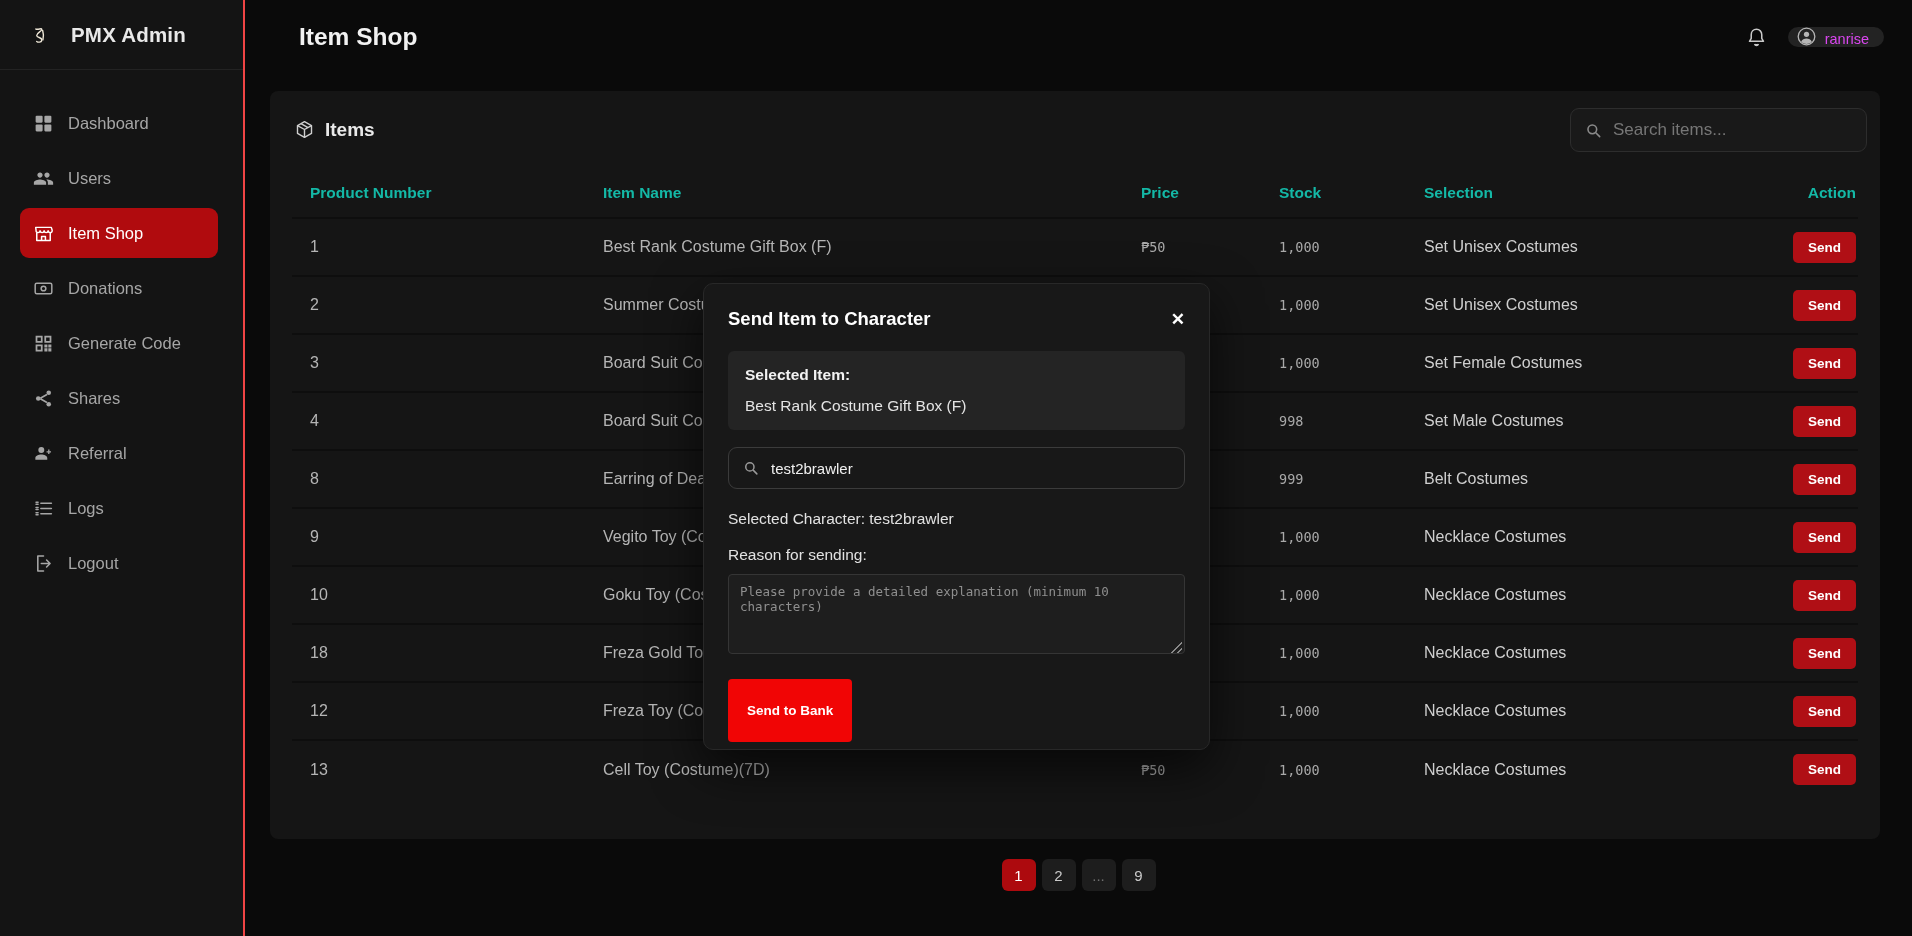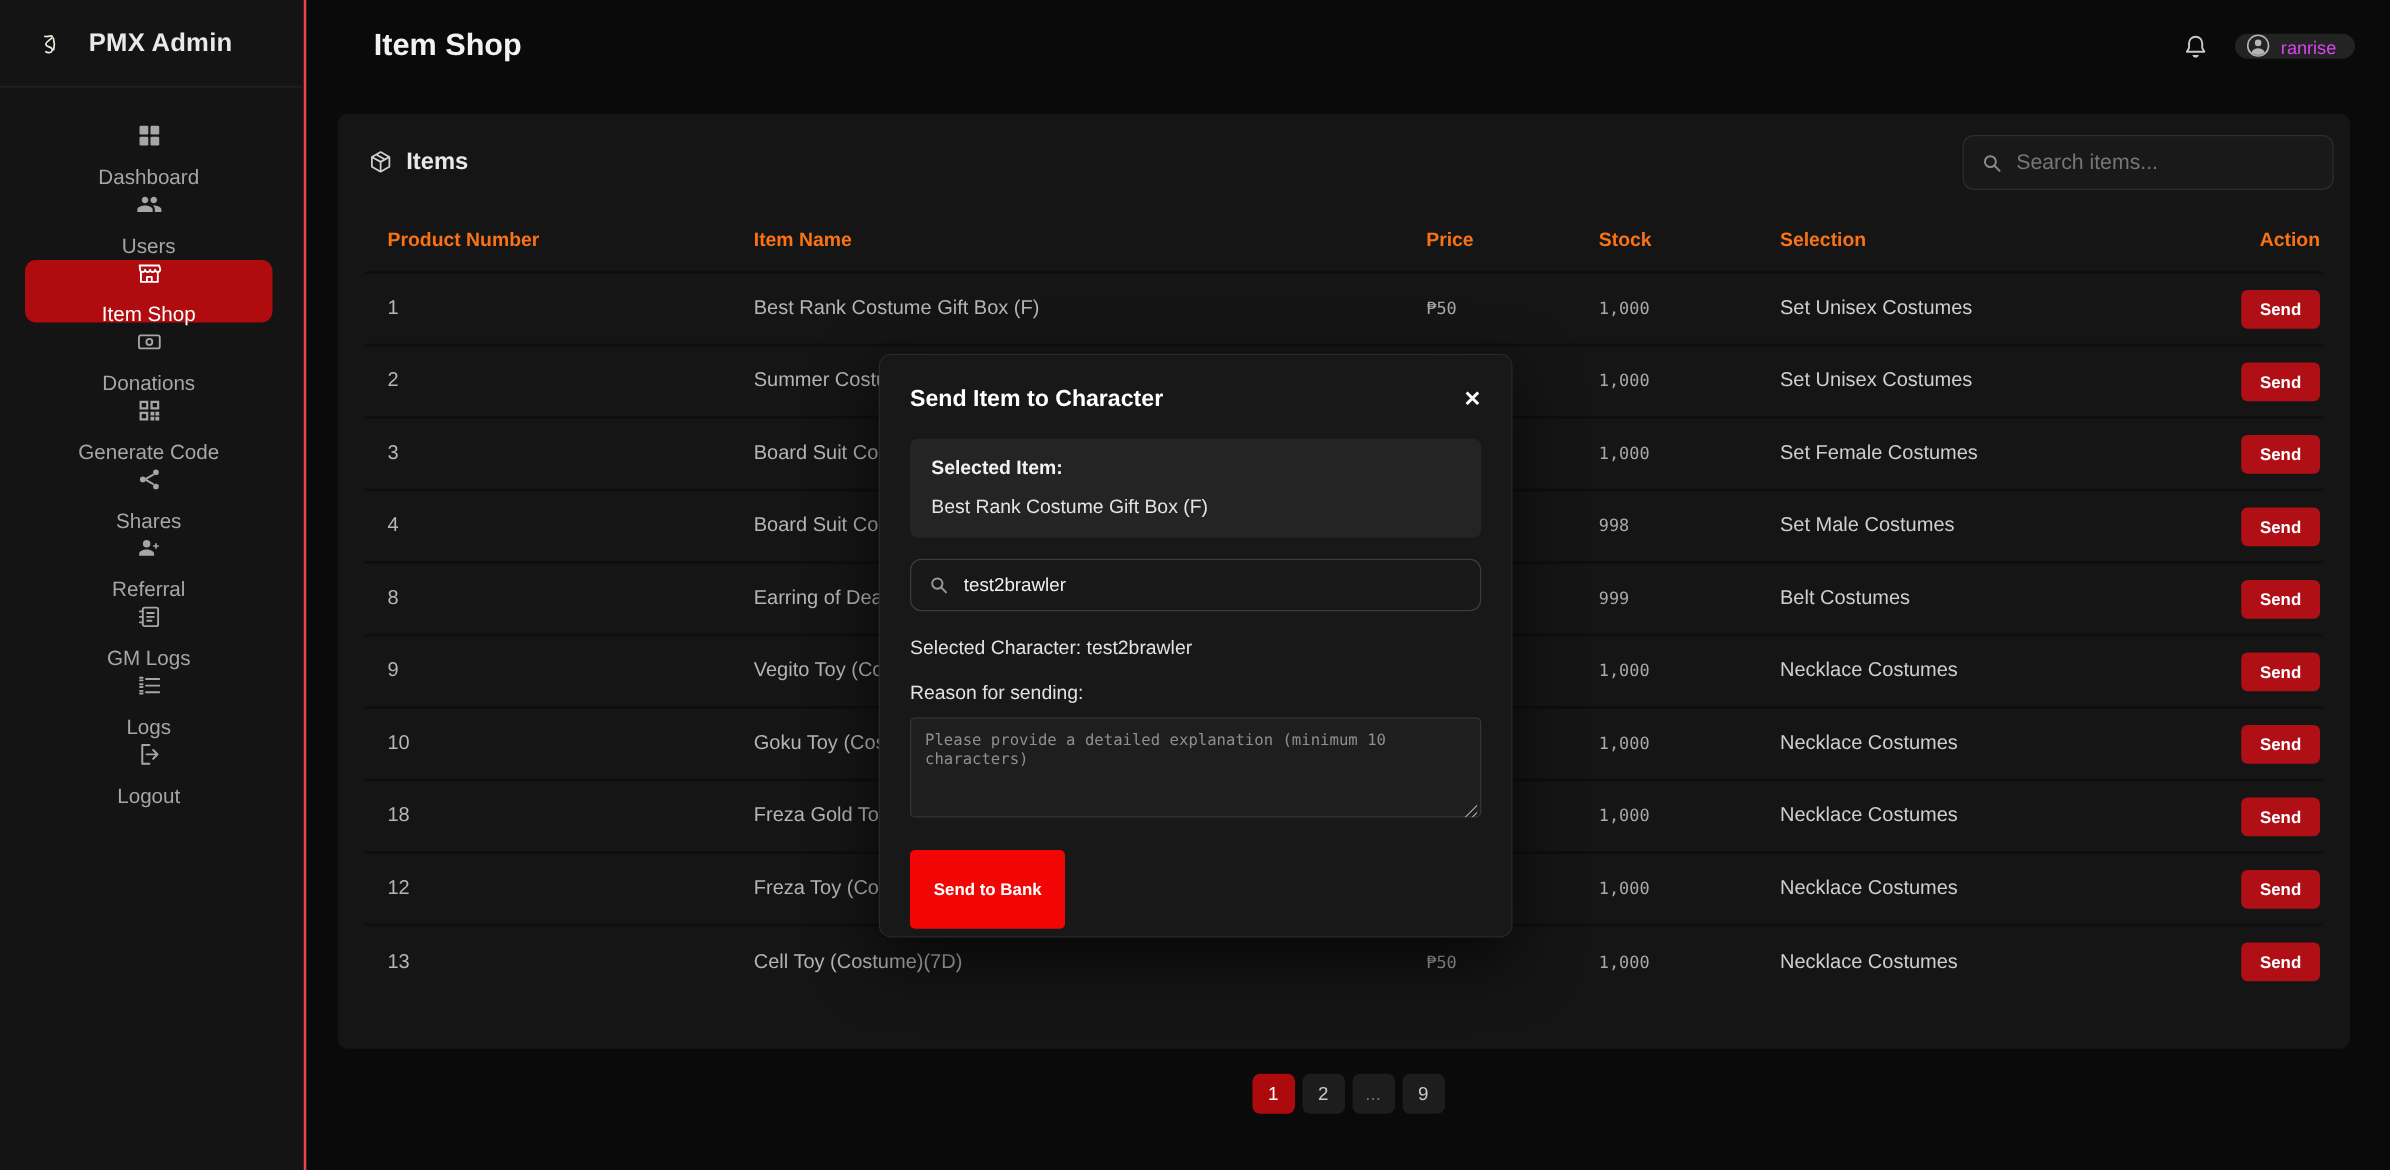--- a/index.html
+++ b/index.html
@@ -15,21 +15,21 @@
   .brand { display:flex; align-items:center; gap:13px; padding:16px 20px 15px;
     border-bottom:1px solid #232323; }
   .logo { width:38px; height:38px; border-radius:50%; flex:none;
     background:radial-gradient(circle at 50% 45%, #0e0c09 0 42%, #6d340b 52%, #e8831e 63%, #videoa 0, #3a1c06 80%, #131009 100%);
     display:flex; align-items:center; justify-content:center; }
   .logo svg { width:22px; height:22px; }
   .brand-title { font-size:20.5px; font-weight:bold; color:#e9e9e9; letter-spacing:.2px; }
   .nav { padding-top:28px; }
   .nav-item { display:flex; align-items:center; gap:14px; height:50px;
     margin:0 25px 5px 20px; padding:0 13px; border-radius:9px;
-    color:#a6a6a6; font-size:16.5px; cursor:pointer;flex-direction:column; }
+    color:#a6a6a6; font-size:16.5px; cursor:pointer; }
   .nav-item svg { width:21px; height:21px; flex:none; }
   .nav-item.active { background:#b00b0e; color:#fff; }
   
   .topbar { position:absolute; left:245px; top:0; right:0; height:74px;
     display:flex; align-items:center; padding:0 28px; }
   .page-title { font-size:24.5px; font-weight:bold; color:#f2f2f2; margin-left:26px; }
   .topbar-right { margin-left:auto; display:flex; align-items:center; gap:20px; }
   .bell { width:23px; height:23px; color:#c9c9c9; cursor:pointer; }
   .user-pill { display:flex; align-items:flex-end; gap:8px; height:20px;
     background:#232323; border-radius:17px; padding:0 15px 0 8px;
@@ -46,21 +46,21 @@
   .search-box { position:absolute; right:13px; top:17px; width:297px; height:44px;
     border:1px solid #2d2d2d; background:#191919; border-radius:9px;
     display:flex; align-items:center; gap:10px; padding:0 13px; color:#8a8a8a; }
   .search-box svg { width:19px; height:19px; flex:none; }
   .search-box input { flex:1; background:transparent; border:none; outline:none;
     color:#ddd; font-size:17px; font-family:inherit; min-width:0; }
   .search-box input::placeholder { color:#767676; }
   
   .table-wrap { position:absolute; left:22px; right:22px; top:77px; }
   table { width:100%; border-collapse:collapse; table-layout:fixed; }
-  th { text-align:left; color:#f97316; font-size:15.5px; font-weight:bold;
+  th { text-align:left; color:#14b8a6; font-size:15.5px; font-weight:bold;
     height:50px; vertical-align:middle; border-bottom:2px solid #0e0e0e; }
   th.pad, td.pad { padding-left:18px; }
   td { height:58px; vertical-align:middle; border-top:2px solid #0e0e0e;
     color:#b5b5b5; font-size:16px; overflow:hidden; white-space:nowrap; }
   tr:first-child td { border-top:none; }
   .mono { font-family:"DejaVu Sans Mono", monospace; font-size:13.5px; color:#a9a9a9; }
   .col-sel { color:#cfcfcf; }
   .col-action, th.col-action { text-align:right; padding-right:2px; }
   .send-btn { background:#b00f15; color:#fff; border:none; border-radius:5px;
     font-family:inherit; font-size:13.5px; font-weight:bold; padding:8px 15px; cursor:pointer; }
@@ -176,30 +176,20 @@
           <svg viewBox="0 0 24 24" fill="currentColor">
             <circle cx="9.5" cy="8" r="3.4"></circle>
             <path d="M9.5 13.2c-3.3 0-6.8 1.6-6.8 3.9V19h13.6v-1.9c0-2.3-3.5-3.9-6.8-3.9z"></path>
             <path d="M20.6 9.3h-1.8V7.5h-1.5v1.8h-1.8v1.5h1.8v1.8h1.5v-1.8h1.8z"></path>
           </svg>
         </span>
         <span>Referral</span>
       </div>
       <div class="nav-item">
         <span style="display: flex;">
-          <svg viewBox="0 0 24 24" fill="none" stroke="currentColor" stroke-width="1.7" stroke-linecap="round">
-            <rect x="6" y="3.5" width="14" height="17" rx="1.6"></rect>
-            <path d="M10 8.5h6M10 12h6M10 15.5h4"></path>
-            <path d="M3.3 7h2.4M3.3 12h2.4M3.3 17h2.4"></path>
-          </svg>
-        </span>
-        <span>GM Logs</span>
-      </div>
-      <div class="nav-item">
-        <span style="display: flex;">
           <svg viewBox="0 0 24 24" fill="none" stroke="currentColor" stroke-width="1.8" stroke-linecap="round">
             <path d="M9 6h12M9 12h12M9 18h12"></path>
             <path d="M3.5 4.8h2.3M3.5 7.2h2.3M3.5 10.8h2.3M3.5 13.2h2.3M3.5 16.8h2.3M3.5 19.2h2.3"></path>
           </svg>
         </span>
         <span>Logs</span>
       </div>
       <div class="nav-item">
         <span style="display: flex;">
           <svg viewBox="0 0 24 24" fill="none" stroke="currentColor" stroke-width="1.8" stroke-linecap="round" stroke-linejoin="round">

